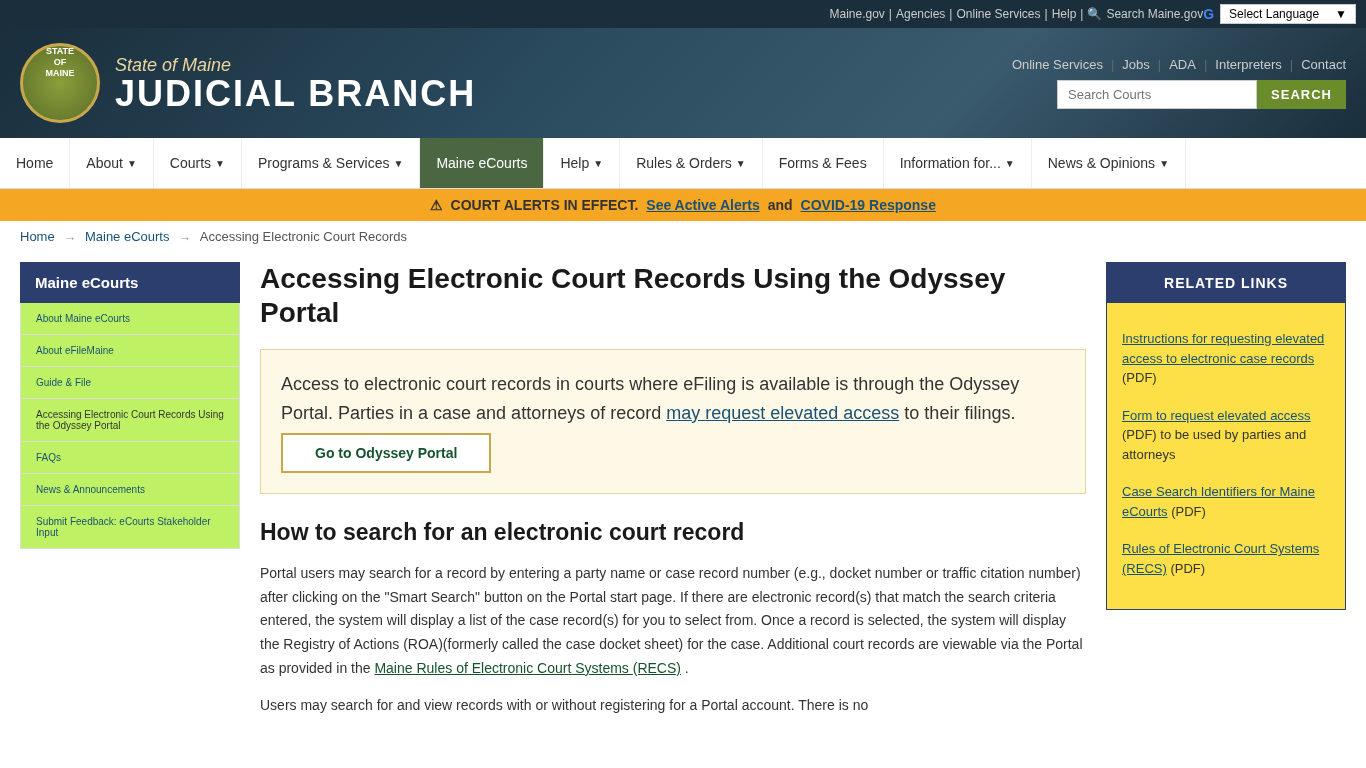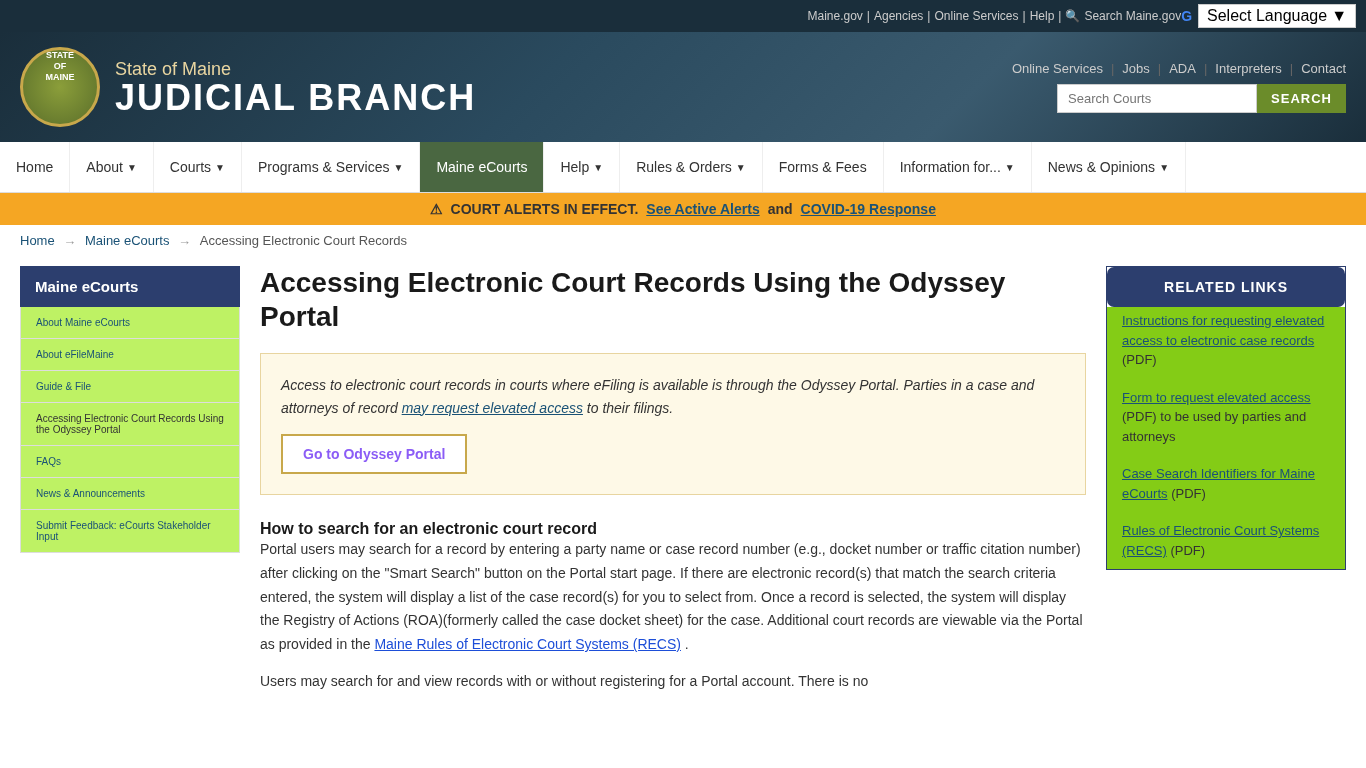--- a/index.html
+++ b/index.html
@@ -15,25 +15,25 @@
       align-items: center;
       padding: 4px 10px;
     }
     #top-bar a { color: #ccc; text-decoration: none; }
     #top-bar-left { display: flex; gap: 4px; align-items: center; }
     #top-bar-right { display: flex; align-items: center; gap: 6px; }
     #select-language-btn {
       background: #fff;
       border: 1px solid #ccc;
       padding: 2px 8px;
-      font-size: 16px;
-      cursor: pointer;
-      display: flex;
-      align-items: center;
-      gap: 4px;
+      font-size: 12px;
+      cursor: pointer;
+      display: flex;
+      align-items: center;
+      gap: 16px;
     }
 
     
     #header {
       background: linear-gradient(135deg, #1a2e3b 0%, #2a4a5e 40%, #3a5a6e 70%, #1a2e3b 100%);
       display: flex;
       align-items: center;
       justify-content: space-between;
       padding: 10px 20px;
       min-height: 110px;
@@ -42,21 +42,21 @@
     #header-logo { display: flex; align-items: center; gap: 15px; }
     #seal {
       width: 80px; height: 80px;
       border-radius: 50%;
       background: radial-gradient(circle, #8b9e3a, #5a6e2a);
       border: 3px solid #c8a84b;
       display: flex; align-items: flex-start; justify-content: center;
       color: #fff; font-size: 10px; text-align: center; font-weight: bold;
     }
     #header-title { color: #fff; }
-    #header-title .state-name { font-size: 18px; color: #e8d5a0; font-weight: normal; }
+    #header-title .state-name { font-style: italic; font-size: 18px; color: #e8d5a0; font-weight: normal; }
     #header-title .branch-name { font-size: 36px; font-weight: bold; color: #fff; letter-spacing: 2px; line-height: 1; }
     #header-right { display: flex; flex-direction: column; align-items: flex-end; gap: 8px; }
     #header-links { display: flex; gap: 8px; font-size: 13px; }
     #header-links a { color: #ccc; text-decoration: none; }
     #header-links span { color: #666; }
     #search-bar { display: flex; }
     #search-bar input {
       padding: 6px 10px;
       width: 200px;
       border: 1px solid #ccc;
@@ -156,64 +156,63 @@
       color: #1a1a1a;
       margin-bottom: 20px;
       line-height: 1.2;
     }
     #intro-box {
       background: #fef9e7;
       border: 1px solid #e8d5a0;
       padding: 20px;
       margin-bottom: 25px;
     }
-    #intro-box p { font-size: 14px; line-height: 1.6; margin-bottom: 15px; font-style: italic; }
+    #intro-box p { font-size: 18px; line-height: 1.6; margin-bottom: 5px; }
     #intro-box a { color: #1a5276; }
     #odyssey-btn {
       background: #fff;
       border: 2px solid #c8a84b;
-      color: #8b5cf6;
-      padding: 10px 20px;
+      color: #14532d;
+      padding: 10px 32px;
       font-size: 14px;
       cursor: pointer;
       font-weight: bold;
     }
 
     #search-section-title {
-      font-size: 16px;
+      font-size: 23px;
       font-weight: bold;
       color: #1a1a1a;
-      margin-bottom: 0;
+      margin-bottom: 16px;
       margin-top: 5px;
     }
     #search-description {
       font-size: 14px;
       line-height: 1.7;
       color: #333;
     }
-    #search-description a { color: #1d4ed8; text-decoration: underline; }
+    #search-description a { color: #14532d; text-decoration: underline; }
 
     
     #right-sidebar { width: 240px; flex-shrink: 0; }
     #related-links-box {
       border: 1px solid #2c3e6e;
     }
     #related-links-title {
       background: #2c3e6e;
       color: #fff;
       padding: 12px 15px;
       font-size: 14px;
       font-weight: bold;
       text-align: center;
       letter-spacing: 1px;
-      border-radius: 7px;
     }
     #related-links-content {
-      background: #84cc16;
-      padding: 4px 15px;
+      background: #fde047;
+      padding: 26px 15px;
     }
     .related-link-item {
       margin-bottom: 18px;
       font-size: 13px;
       line-height: 1.5;
     }
     .related-link-item:last-child { margin-bottom: 5px; }
     .related-link-item a { color: #1a5276; }
     .related-link-item span { color: #333; }
   </style>

